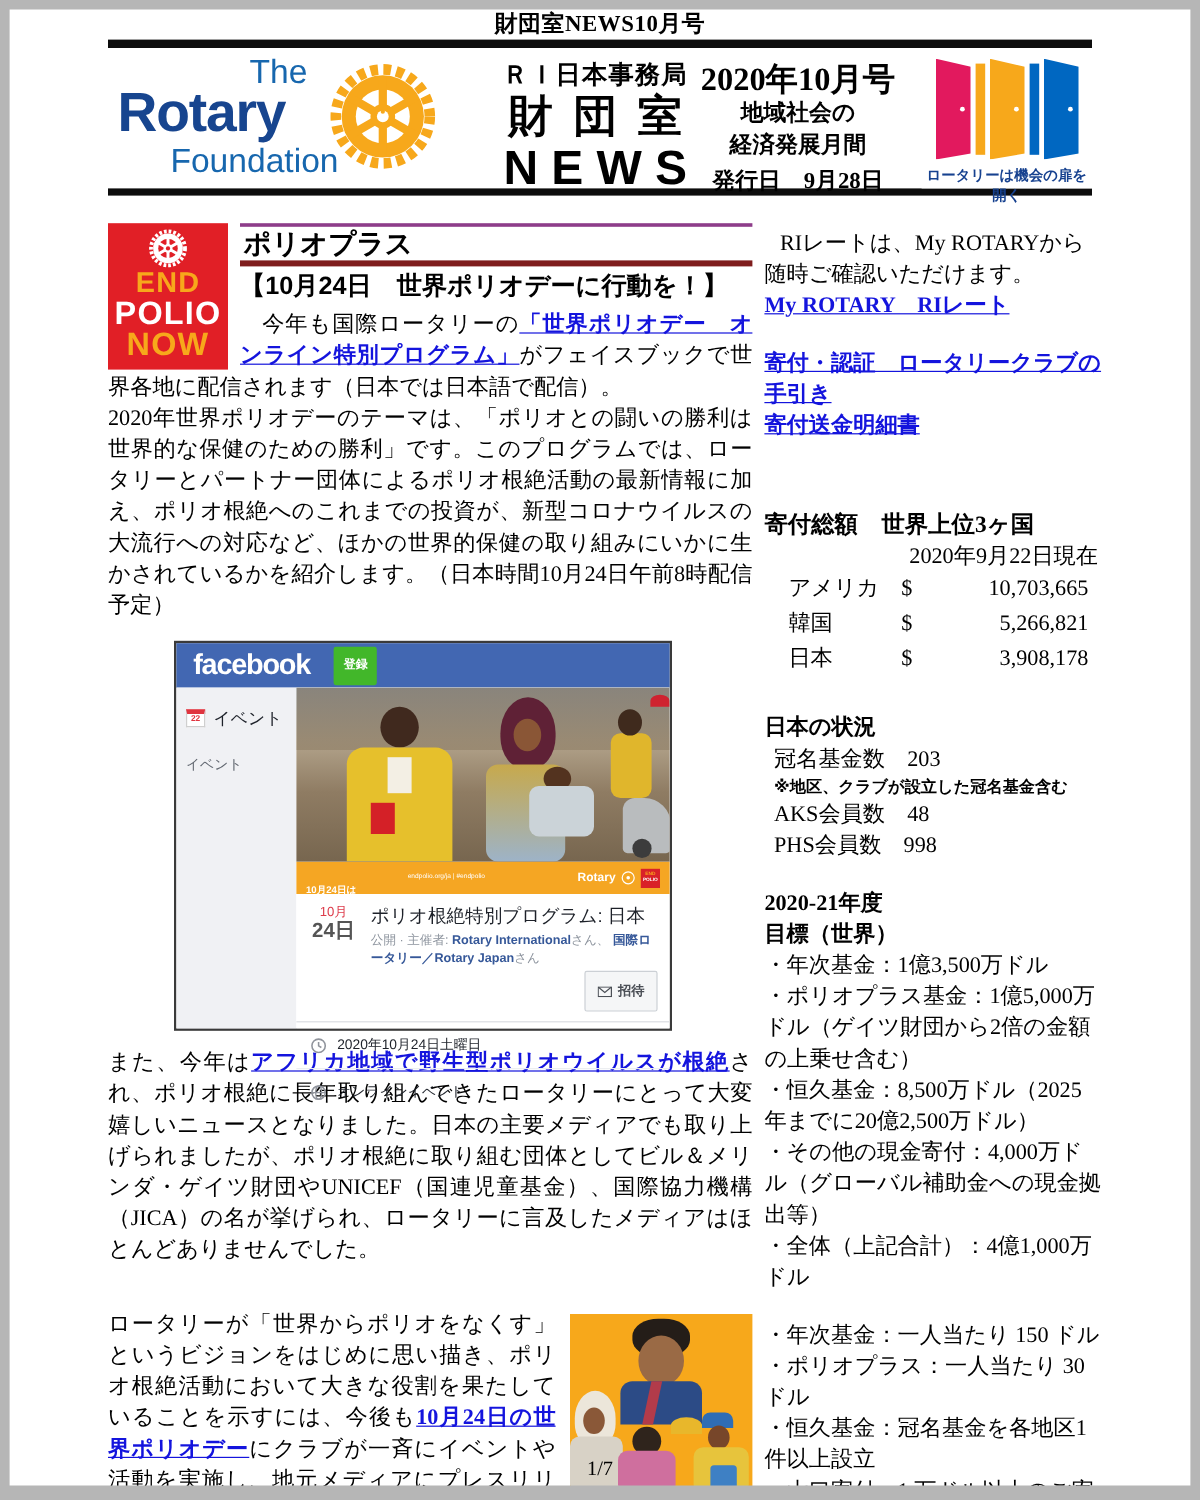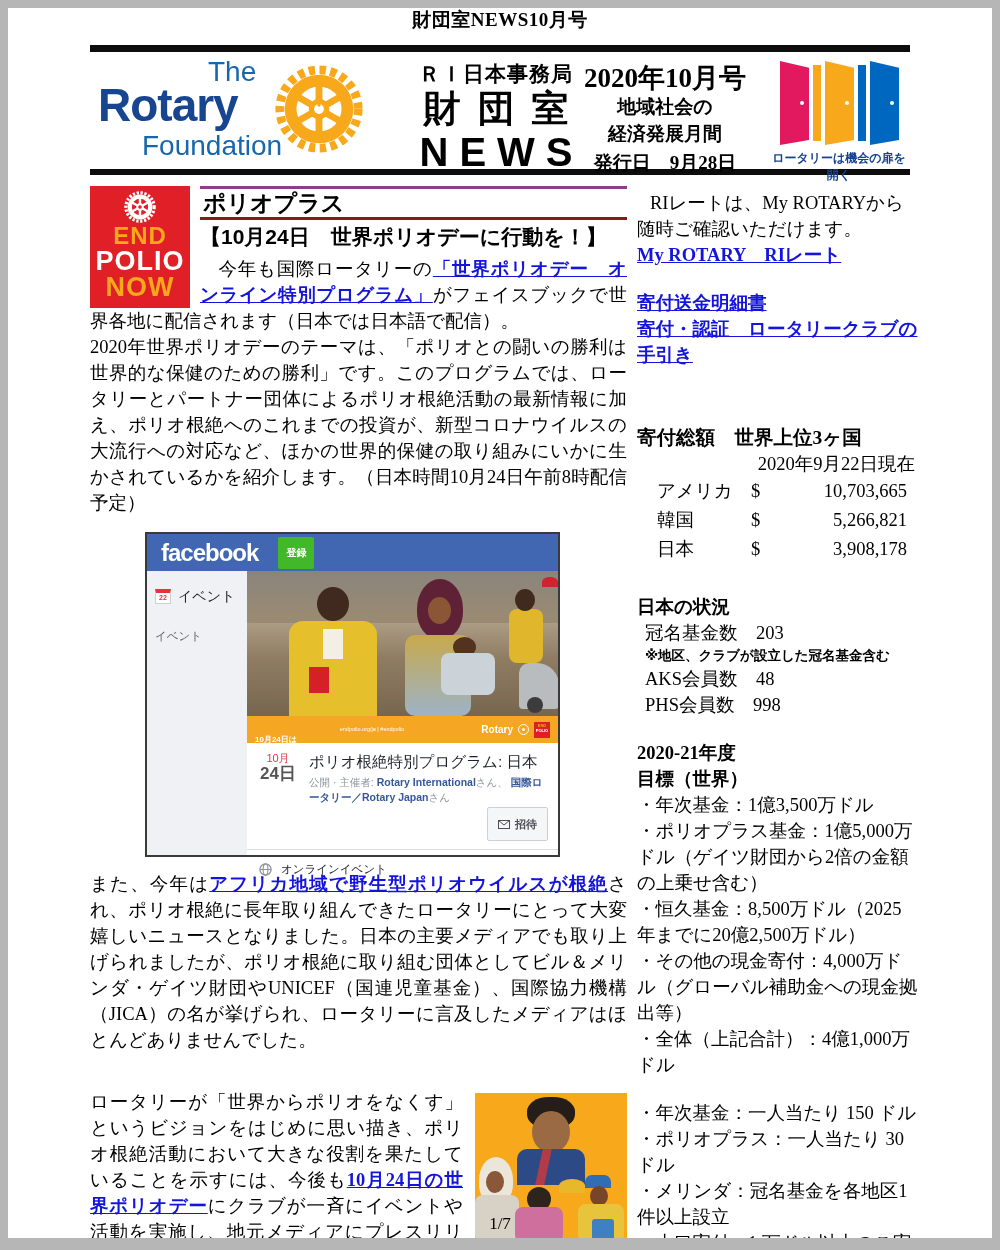--- a/index.html
+++ b/index.html
@@ -8,21 +8,21 @@
     background:#ffffff; overflow:hidden;
     font-family:"Liberation Serif","DejaVu Serif",serif; color:#000;
   }
   .frame { position:absolute; inset:0; border:8px solid #b6b6b6; border-bottom-width:12px; pointer-events:none; z-index:50; }
 
   
   .doc-title { position:absolute; top:7px; left:0; right:0; text-align:center;
     font-size:19px; font-weight:bold; letter-spacing:.5px; }
 
   
-  .banner { position:absolute; left:90px; top:45px; width:820px; height:130px;
+  .banner { position:absolute; left:90px; top:33px; width:820px; height:130px;
     border-top:7px solid #0d0d0d; border-bottom:6px solid #0d0d0d; box-sizing:border-box; background:#fff; }
   .logo { position:absolute; left:6px; top:4px; width:300px; height:112px;
     font-family:"Liberation Sans","DejaVu Sans",sans-serif; }
   .logo-the { position:absolute; left:112px; top:0px; font-size:28px; color:#1767ae; }
   .logo-rotary { position:absolute; left:2px; top:22px; font-size:46px; font-weight:bold; color:#17458f; letter-spacing:-1px;}
   .logo-foundation { position:absolute; left:46px; top:74px; font-size:28px; color:#1767ae; }
   .logo-wheel { position:absolute; left:176px; top:6px; width:94px; height:94px; }
 
   .hdr-center { position:absolute; left:308px; top:8px; width:196px; text-align:center;
     font-family:"Liberation Sans","DejaVu Sans",sans-serif; font-weight:bold; }
@@ -51,21 +51,21 @@
   
   .left-col { position:absolute; left:90px; top:186px; width:537px; font-size:18.5px; line-height:26px; }
   .ep-logo { float:left; width:100px; height:122px; margin:0 10px 0 0; background:#e11f26;
     display:flex; flex-direction:column; align-items:center; justify-content:flex-start;
     font-family:"Liberation Sans","DejaVu Sans",sans-serif; font-weight:bold; }
   .ep-wheel { width:34px; height:34px; margin-top:4px; }
   .ep-end { color:#f7a81b; font-size:24px; line-height:24px; letter-spacing:1px; }
   .ep-polio { color:#fff; font-size:27px; line-height:26px; letter-spacing:1px; }
   .ep-now { color:#f7a81b; font-size:27px; line-height:26px; letter-spacing:1px; }
 
-  .section-band { overflow:hidden; border-top:3px solid #8e3d8a; border-bottom:3px solid #7f1d1d;
+  .section-band { overflow:hidden; border-top:3px solid #8e3d8a; border-bottom:5px solid #7f1d1d;
     padding:1px 0 1px 3px; font-family:"Liberation Sans","DejaVu Sans",sans-serif;
     font-weight:bold; font-size:23px; line-height:26px; }
   .art-heading { font-family:"Liberation Sans","DejaVu Sans",sans-serif; font-weight:bold;
     font-size:21px; line-height:26px; margin:4px 0 6px 0; }
   .para { text-align:justify; }
   .p1 { text-indent:1em; }
   a.lnk, .lnk { color:#1414dd; text-decoration:underline; font-weight:bold; cursor:pointer; }
 
   
   .fb { width:415px; height:325px; margin:16px 0 14px 55px; border:2px solid #3a3a3a; box-sizing:border-box;
@@ -277,20 +277,27 @@
                   <rect x="0.5" y="0.5" width="11" height="8" fill="none" stroke="#4b4f56"></rect>
                   <polyline points="0.5,0.5 6,5 11.5,0.5" fill="none" stroke="#4b4f56"></polyline>
                 </svg>
               <span>招待</span>
             </span>
           </div>
           <div class="fb-meta">
             <div class="fb-meta-row">
               <svg width="13" height="13" viewBox="0 0 14 14">
                   <circle cx="7" cy="7" r="6" fill="none" stroke="#90949c" stroke-width="1.4"></circle>
+                  <polyline points="7,3.5 7,7 9.5,8.5" fill="none" stroke="#90949c" stroke-width="1.4"></polyline>
+                </svg>
+              <span>2020年10月24日土曜日</span>
+            </div>
+            <div class="fb-meta-row">
+              <svg width="13" height="13" viewBox="0 0 14 14">
+                  <circle cx="7" cy="7" r="6" fill="none" stroke="#90949c" stroke-width="1.4"></circle>
                   <ellipse cx="7" cy="7" rx="2.6" ry="6" fill="none" stroke="#90949c" stroke-width="1.2"></ellipse>
                   <line x1="1" y1="7" x2="13" y2="7" stroke="#90949c" stroke-width="1.2"></line>
                 </svg>
               <span>オンラインイベント</span>
             </div>
           </div>
         </div>
       </div>
     </div>
 
@@ -317,22 +324,22 @@
       </div>
       <span>ロータリーが「世界からポリオをなくす」というビジョンをはじめに思い描き、ポリオ根絶活動において大きな役割を果たしていることを示すには、今後も</span><a class="lnk">10月24日の世界ポリオデー</a><span>にクラブが一斉にイベントや活動を実施し、地元メディアにプレスリリースを送るといった努力が必要とされます。また、「ポリオのない世界」という最終目標を達成するには、今後も活動資金を募り、一般の認識を高めていくことが大切です。</span>
     </div>
   </div>
 
   <div class="right-col">
     <div class="rc-indent">RIレートは、My ROTARYから随時ご確認いただけます。</div>
     <div><a class="lnk">My ROTARY　RIレート</a></div>
 
     <div class="rc-gap-m"></div>
+    <div><a class="lnk">寄付・認証　ロータリークラブの手引き</a></div>
     <div><a class="lnk">寄付送金明細書</a></div>
-    <div><a class="lnk">寄付・認証　ロータリークラブの手引き</a></div>
 
     <div class="rc-gap-m"></div>
     <div class="rc-title">寄付総額　世界上位3ヶ国</div>
     <div class="rc-asof">2020年9月22日現在</div>
     <div class="don-row">
       <span class="don-country">アメリカ</span>
       <span class="don-cur">$</span>
       <span class="don-amount">10,703,665</span>
     </div>
     <div class="don-row">
@@ -358,21 +365,21 @@
     <div class="rc-bold">目標（世界）</div>
     <div class="goal">・年次基金：1億3,500万ドル</div>
     <div class="goal">・ポリオプラス基金：1億5,000万ドル（ゲイツ財団から2倍の金額の上乗せ含む）</div>
     <div class="goal">・恒久基金：8,500万ドル（2025年までに20億2,500万ドル）</div>
     <div class="goal">・その他の現金寄付：4,000万ドル（グローバル補助金への現金拠出等）</div>
     <div class="goal">・全体（上記合計）：4億1,000万ドル</div>
 
     <div class="rc-gap-m"></div>
     <div class="goal">・年次基金：一人当たり 150 ドル</div>
     <div class="goal">・ポリオプラス：一人当たり 30 ドル</div>
-    <div class="goal">・メリンダ：冠名基金を各地区1件以上設立</div>
+    <div class="goal">・恒久基金：冠名基金を各地区1件以上設立</div>
     <div class="goal">・大口寄付：1 万ドル以上のご寄付 100 件、AKS10 名増（日本全体）</div>
 
   </div>
 
   <div class="footer">1/7</div>
 
   <div class="frame"></div>
 </div>
 
 </body></html>

